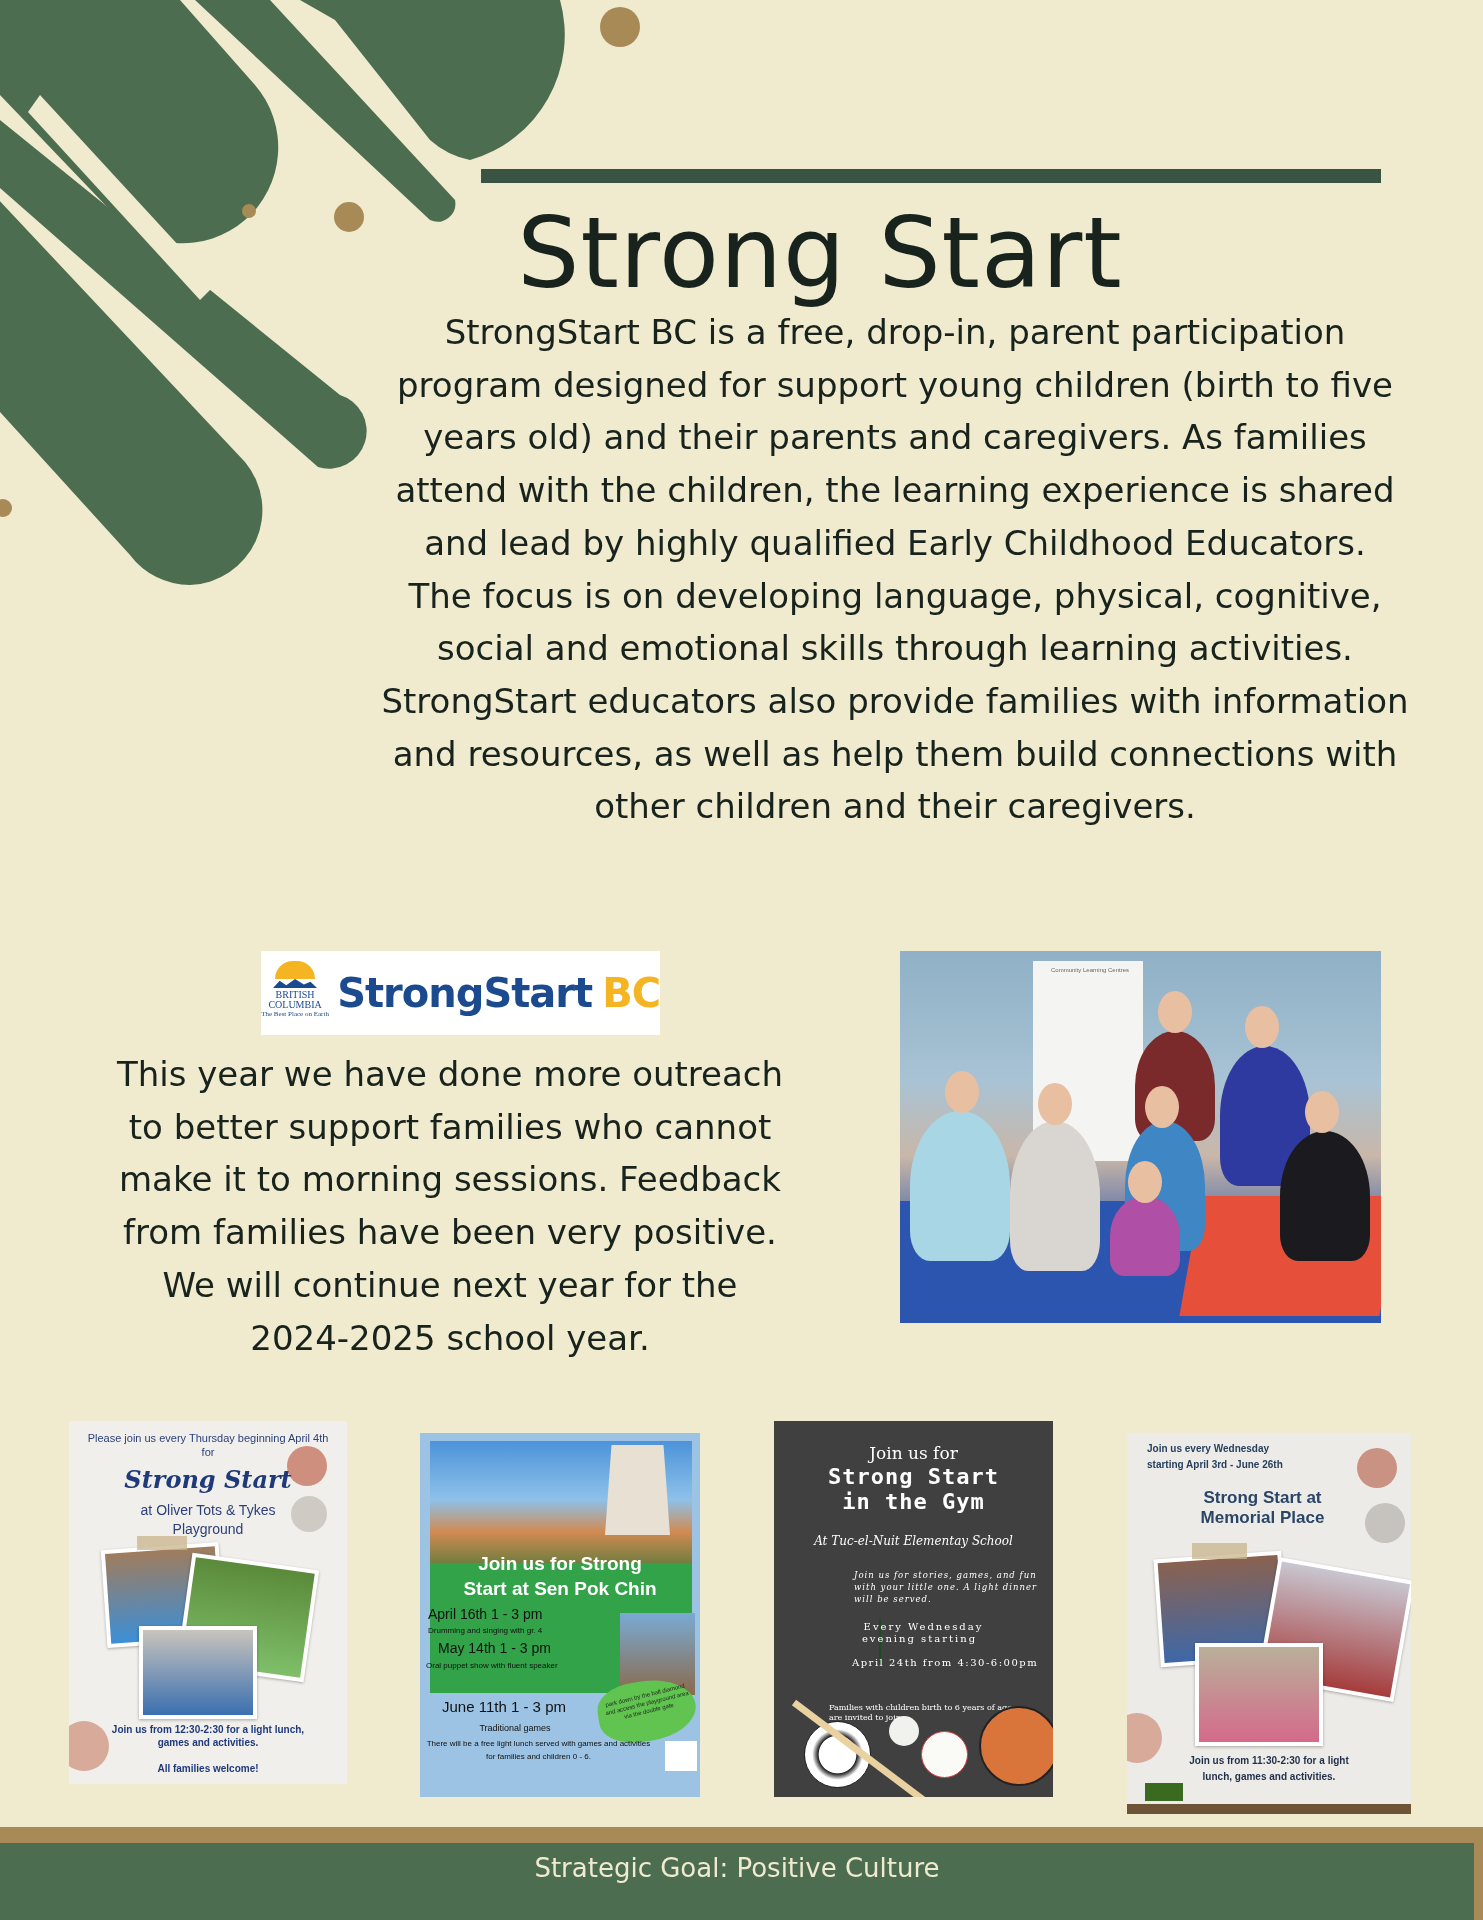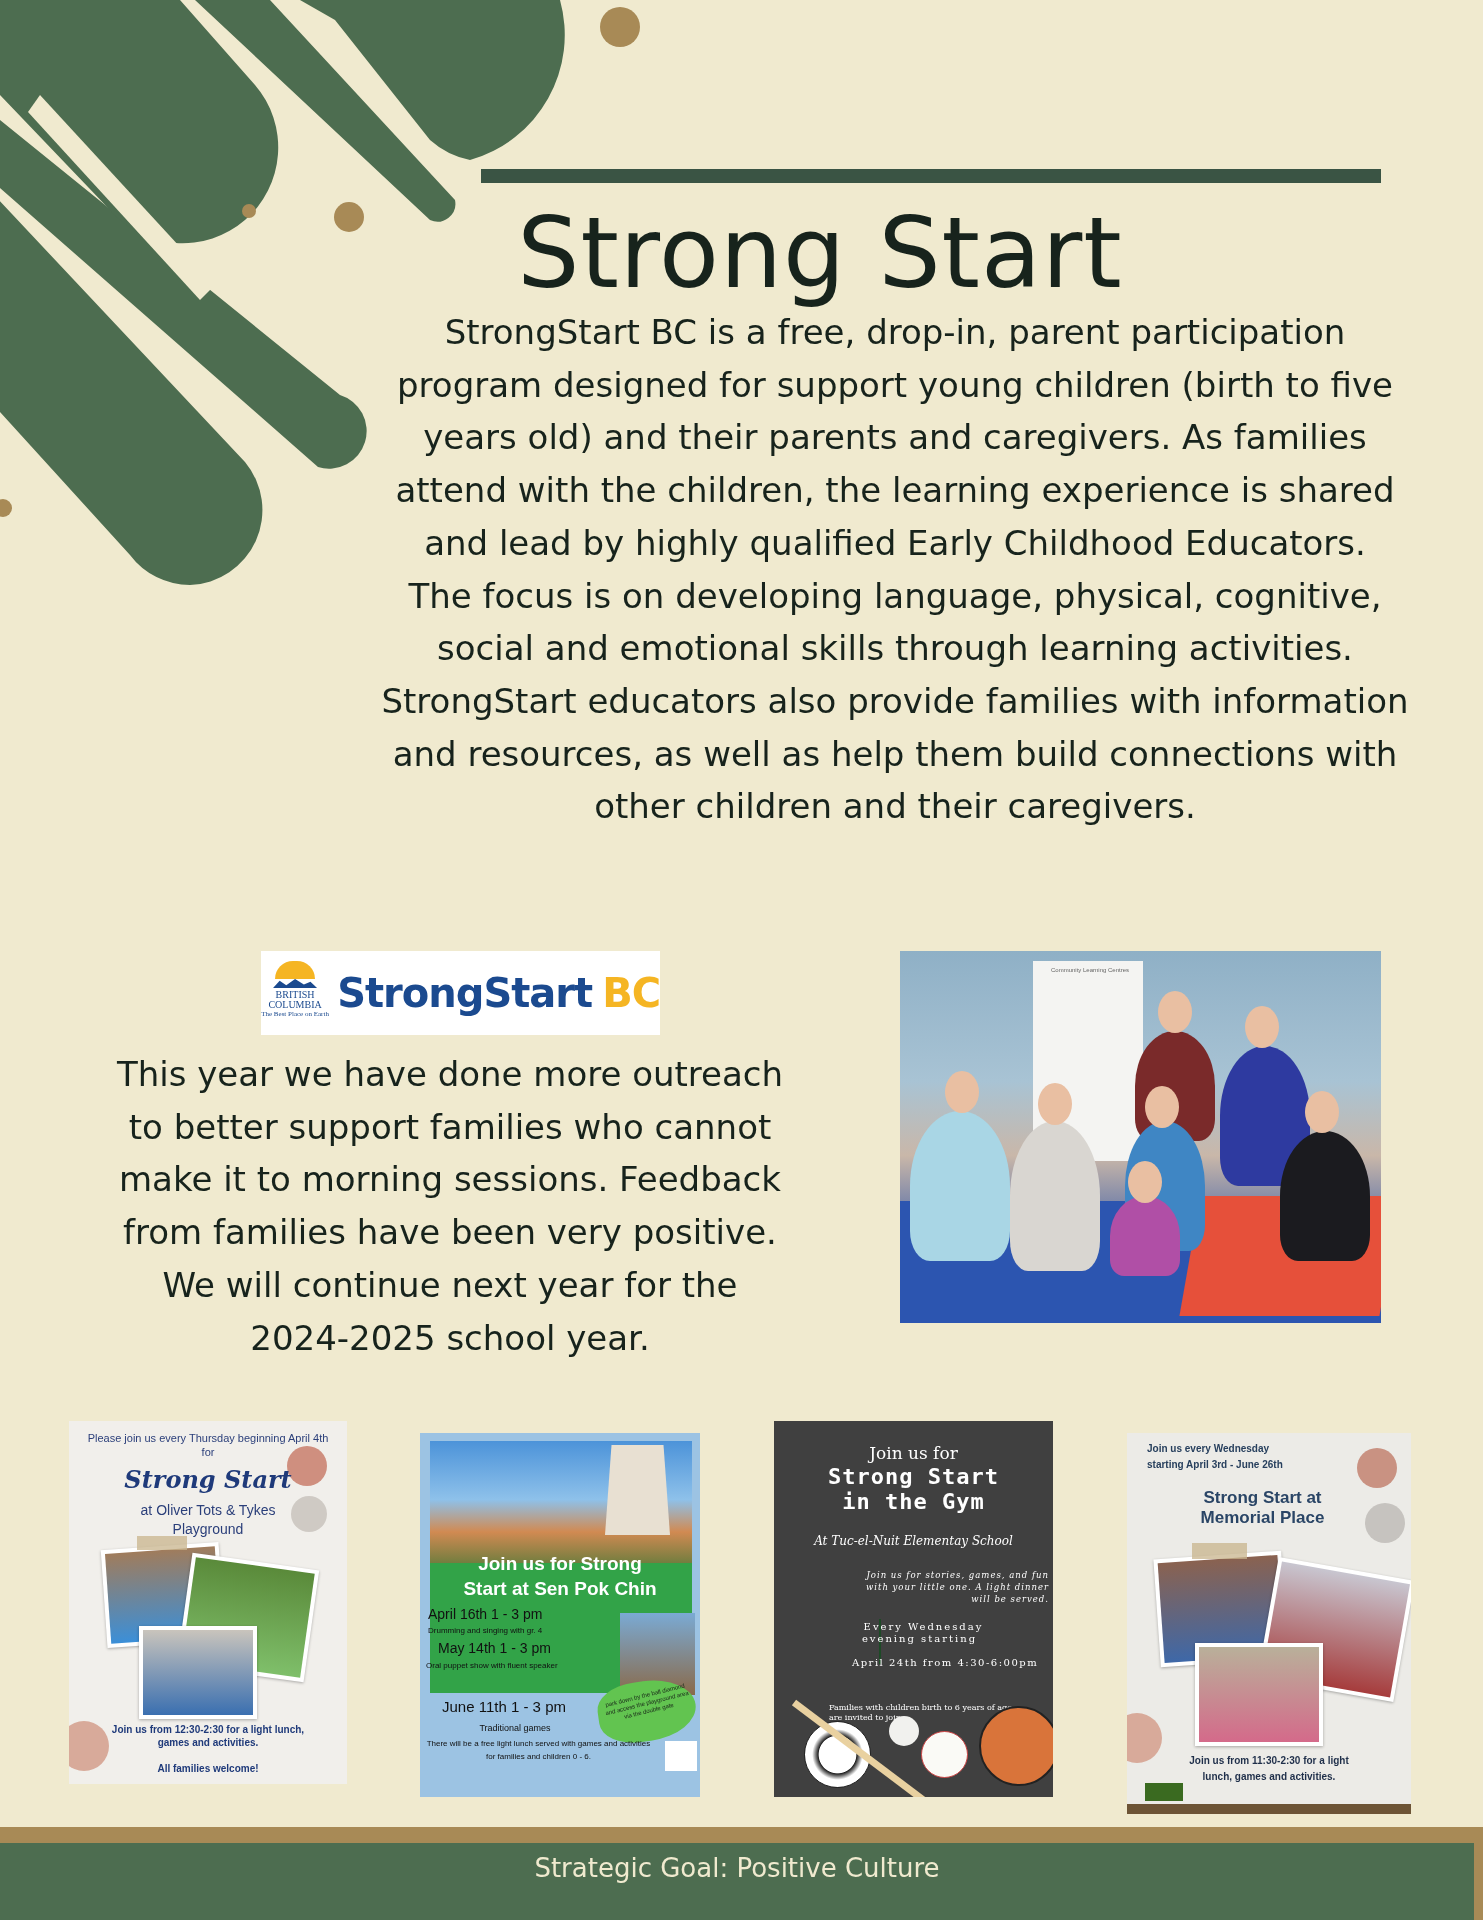--- a/index.html
+++ b/index.html
@@ -151,21 +151,21 @@
   <div style="position:absolute;left:40px;top:290px;width:110px;font-size:9px;color:#111;text-align:center;">Traditional games</div>
   <div style="position:absolute;left:6px;top:304px;width:225px;font-size:8px;line-height:13px;color:#111;text-align:center;">There will be a free light lunch served with games and activities for families and children 0 - 6.</div>
   <div style="position:absolute;left:245px;top:308px;width:32px;height:30px;background:#fff;"></div>
 </div>
 
 <div class="poster p3">
   <div class="ptxt" style="top:22px;font-size:17px;color:#fff;font-family:'DejaVu Serif',serif;">Join us for</div>
   <div class="ptxt" style="top:43px;font-size:22px;color:#fff;font-family:'DejaVu Sans Mono',monospace;font-weight:bold;letter-spacing:1px;">Strong Start</div>
   <div class="ptxt" style="top:68px;font-size:22px;color:#fff;font-family:'DejaVu Sans Mono',monospace;font-weight:bold;letter-spacing:1px;">in the Gym</div>
   <div class="ptxt" style="top:113px;font-size:12px;color:#fff;font-family:'DejaVu Serif',serif;font-style:italic;">At Tuc-el-Nuit Elementay School</div>
-  <div style="position:absolute;left:80px;top:148px;width:195px;font-size:8.5px;line-height:12px;color:#fff;font-style:italic;font-family:'DejaVu Serif',serif;text-align:right;letter-spacing:1px;">Join us for stories, games, and fun with your little one. A light dinner will be served.</div>
+  <div style="position:absolute;left:80px;top:148px;width:195px;font-size:8.5px;line-height:12px;color:#fff;font-style:italic;font-family:'DejaVu Serif',serif;text-align:left;letter-spacing:1px;">Join us for stories, games, and fun with your little one. A light dinner will be served.</div>
   <div style="position:absolute;left:105px;top:198px;width:2px;height:45px;background:#1d4a26;"></div>
   <div class="ptxt" style="top:200px;font-size:10px;color:#fff;font-family:'DejaVu Serif',serif;letter-spacing:2px;padding-left:20px;box-sizing:border-box;">Every Wednesday</div>
   <div class="ptxt" style="top:212px;font-size:10px;color:#fff;font-family:'DejaVu Serif',serif;letter-spacing:2px;padding-left:12px;box-sizing:border-box;">evening starting</div>
   <div style="position:absolute;left:78px;top:236px;width:210px;font-size:10px;color:#fff;font-family:'DejaVu Serif',serif;letter-spacing:1.5px;white-space:nowrap;">April 24th  from 4:30-6:00pm</div>
   <div style="position:absolute;left:55px;top:282px;width:190px;font-size:8px;line-height:10px;color:#fff;font-family:'DejaVu Serif',serif;text-align:left;">Families with children birth to 6 years of age are invited to join.</div>
   <div class="dot" style="left:30px;top:300px;width:65px;height:65px;background:radial-gradient(circle,#fff 40%,#222 42%,#fff 55%);border:1px solid #222;"></div>
   <div class="dot" style="left:115px;top:295px;width:30px;height:30px;background:#f1f1ee;"></div>
   <div class="dot" style="left:147px;top:310px;width:45px;height:45px;background:#fafaf6;border:1px solid #c44;"></div>
   <div class="dot" style="left:205px;top:285px;width:80px;height:80px;background:#d9743a;border:2px solid #222;box-sizing:border-box;"></div>
   <div style="position:absolute;left:20px;top:278px;width:200px;height:7px;background:#e9d1a0;transform:rotate(37deg);transform-origin:left center;"></div>

